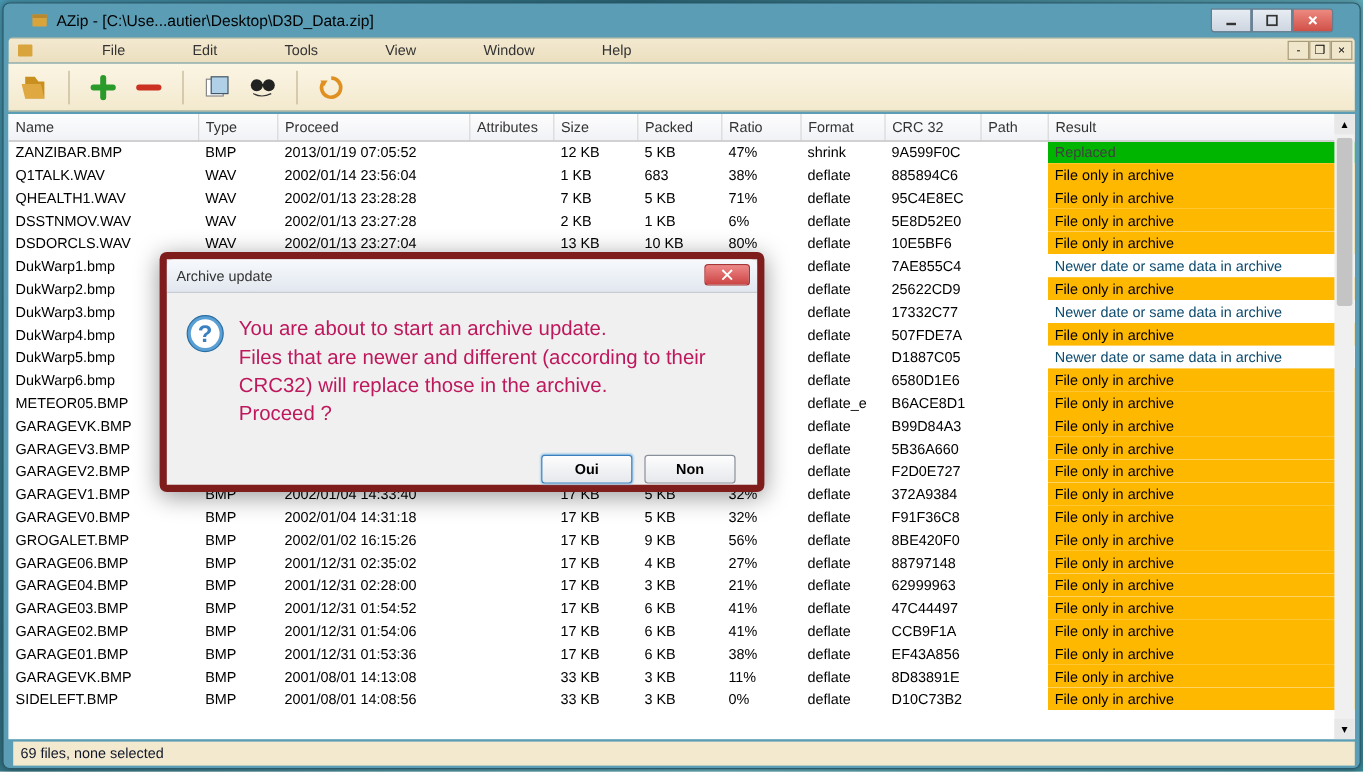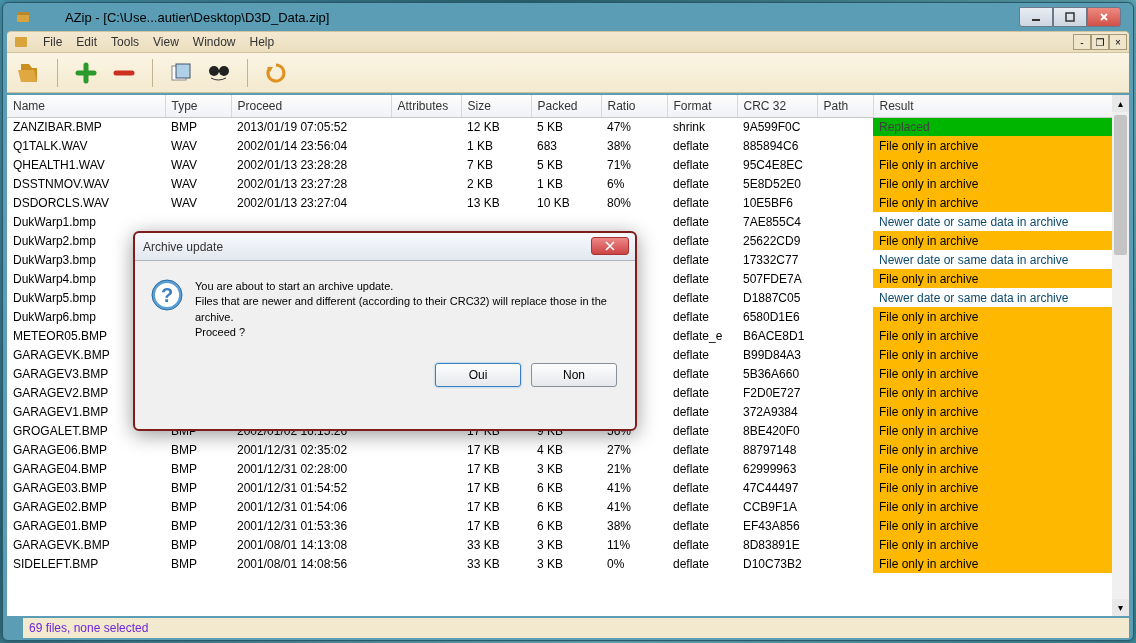--- a/index.html
+++ b/index.html
@@ -18,23 +18,22 @@
     background: #5a9db5;
     border: 1px solid #2a5a6a;
     border-radius: 6px;
     box-shadow: 0 0 8px rgba(0,0,0,0.4);
   }
   .titlebar {
     height: 28px;
     background: transparent;
     display: flex;
     align-items: center;
-    padding: 0 12px;
+    padding: 0 22px;
     color: #000;
-    gap: 28px;
   }
   .titlebar-icon {
     width: 16px; height: 16px;
     margin-right: 6px;
     display:flex;align-items:center;justify-content:center;
   }
   .titlebar-text { flex: 1; font-size: 13px; }
   .win-controls { display: flex; gap:0; }
   .win-btn {
     width: 34px; height: 20px;
@@ -56,21 +55,21 @@
     border-bottom: 1px solid #d0c4a0;
     margin: 0 4px;
     border-radius: 4px 4px 0 0;
     position: relative;
   }
   .mdi-controls{
     position:absolute;right:2px;top:2px;display:flex;gap:0;
   }
   .mdi-btn{width:18px;height:16px;border:1px solid #a89c78;background:#f0e6cc;display:flex;align-items:center;justify-content:center;font-size:10px;}
   .menu-icon{width:16px;height:16px;}
-  .menuitem { font-size: 12px; color: #333; cursor: default; }
+  .menuitem { font-size: 12px; color: #333; cursor: default; margin-left: 42px; }
   .toolbar {
     height: 40px;
     background: linear-gradient(#fbf5e4,#f3e9ce);
     display: flex; align-items: center;
     padding: 0 8px;
     margin: 0 4px;
     gap: 10px;
     border-bottom: 1px solid #d0c4a0;
   }
   .tb-btn { width: 28px; height: 28px; display:flex;align-items:center;justify-content:center; }
@@ -92,38 +91,38 @@
     white-space: nowrap;
   }
   .listview td {
     padding: 1px 6px; white-space:nowrap; overflow:hidden;
     height:19px;
   }
   .result-replaced { background:#00b500; color:#404040; }
   .result-only { background:#ffb800; color:#000; }
   .result-newer { background:#fff; color:#0c4a6e;}
   .statusbar {
-    position:absolute; left:20px; right:4px; bottom:2px; height:20px;
+    position:absolute; left:8px; right:4px; bottom:2px; height:20px;
     background:#f3e9ce;
     display:flex;align-items:center;padding:0 6px;
-    font-size:12px;color:#6d28d9;
+    font-size:12px;color:#0f172a;
   }
   .scrollbar-v{
     position:absolute; right:0; top:0; bottom:0; width:17px;
     background:#f0f0f0;
   }
   .sb-arrow{height:17px;background:#e8e8e8;display:flex;align-items:center;justify-content:center;font-size:10px;}
   .sb-thumb{position:absolute;left:2px;right:2px;top:20px;height:140px;background:#c4c4c4;border-radius:2px;}
   
   .dialog {
     position: absolute;
-    left: 133px; top: 231px;
+    left: 133px; top: 210px;
     width: 504px; height: 200px;
     background: #f0f0f0;
-    border: 2px solid #7f1d1d;
+    border: 6px solid #7f1d1d;
     box-shadow: 0 4px 20px rgba(0,0,0,0.4);
     border-radius: 6px;
     z-index: 100;
   }
   .dlg-title{
     height:28px;
     background:linear-gradient(#f7f9fc,#e2e8f0);
     border-bottom:1px solid #b0b6c0;
     display:flex;align-items:center;padding:0 8px;
     border-radius:6px 6px 0 0;
@@ -132,31 +131,32 @@
   .dlg-title-text{font-size:12px;color:#333;}
   .dlg-close{
     position:absolute;right:6px;top:4px;
     width:38px;height:18px;
     background:linear-gradient(#e88,#c44);
     border:1px solid #a33;border-radius:3px;
     display:flex;align-items:center;justify-content:center;
   }
   .dlg-body{ padding: 18px 16px 12px 16px; display:flex; gap:12px;}
   .dlg-icon{ width:32px;height:32px;flex-shrink:0;}
-  .dlg-text{font-size:11px;color:#000000;line-height:1.4;}
+  .dlg-text{font-size:17px;color:#be185d;line-height:1.4;}
   .dlg-buttons{
     display:flex;justify-content:flex-end;gap:10px;
     padding: 10px 18px 14px 18px;
   }
   .dlg-btn{
-    width:86px;height:24px;
+    width:76px;height:24px;
     background:linear-gradient(#fdfdfd,#e6e8ec);
     border:1px solid #8a909a;border-radius:3px;
     display:flex;align-items:center;justify-content:center;
     font-size:12px;
+    font-weight:bold;
   }
   .dlg-btn.default{border:1px solid #3a7fbf;box-shadow:0 0 2px #6ab0e0;}
 </style>
 </head>
 <body>
 
 <div class="window">
   <div class="titlebar">
     <span class="titlebar-icon">
       <svg width="16" height="16">
@@ -476,20 +476,33 @@
             <td></td>
             <td>17 KB</td>
             <td>5 KB</td>
             <td>32%</td>
             <td>deflate</td>
             <td>372A9384</td>
             <td></td>
             <td class="result-only">File only in archive</td>
           </tr>
           <tr>
+            <td>GARAGEV0.BMP</td>
+            <td>BMP</td>
+            <td>2002/01/04   14:31:18</td>
+            <td></td>
+            <td>17 KB</td>
+            <td>5 KB</td>
+            <td>32%</td>
+            <td>deflate</td>
+            <td>F91F36C8</td>
+            <td></td>
+            <td class="result-only">File only in archive</td>
+          </tr>
+          <tr>
             <td>GROGALET.BMP</td>
             <td>BMP</td>
             <td>2002/01/02   16:15:26</td>
             <td></td>
             <td>17 KB</td>
             <td>9 KB</td>
             <td>56%</td>
             <td>deflate</td>
             <td>8BE420F0</td>
             <td></td>

